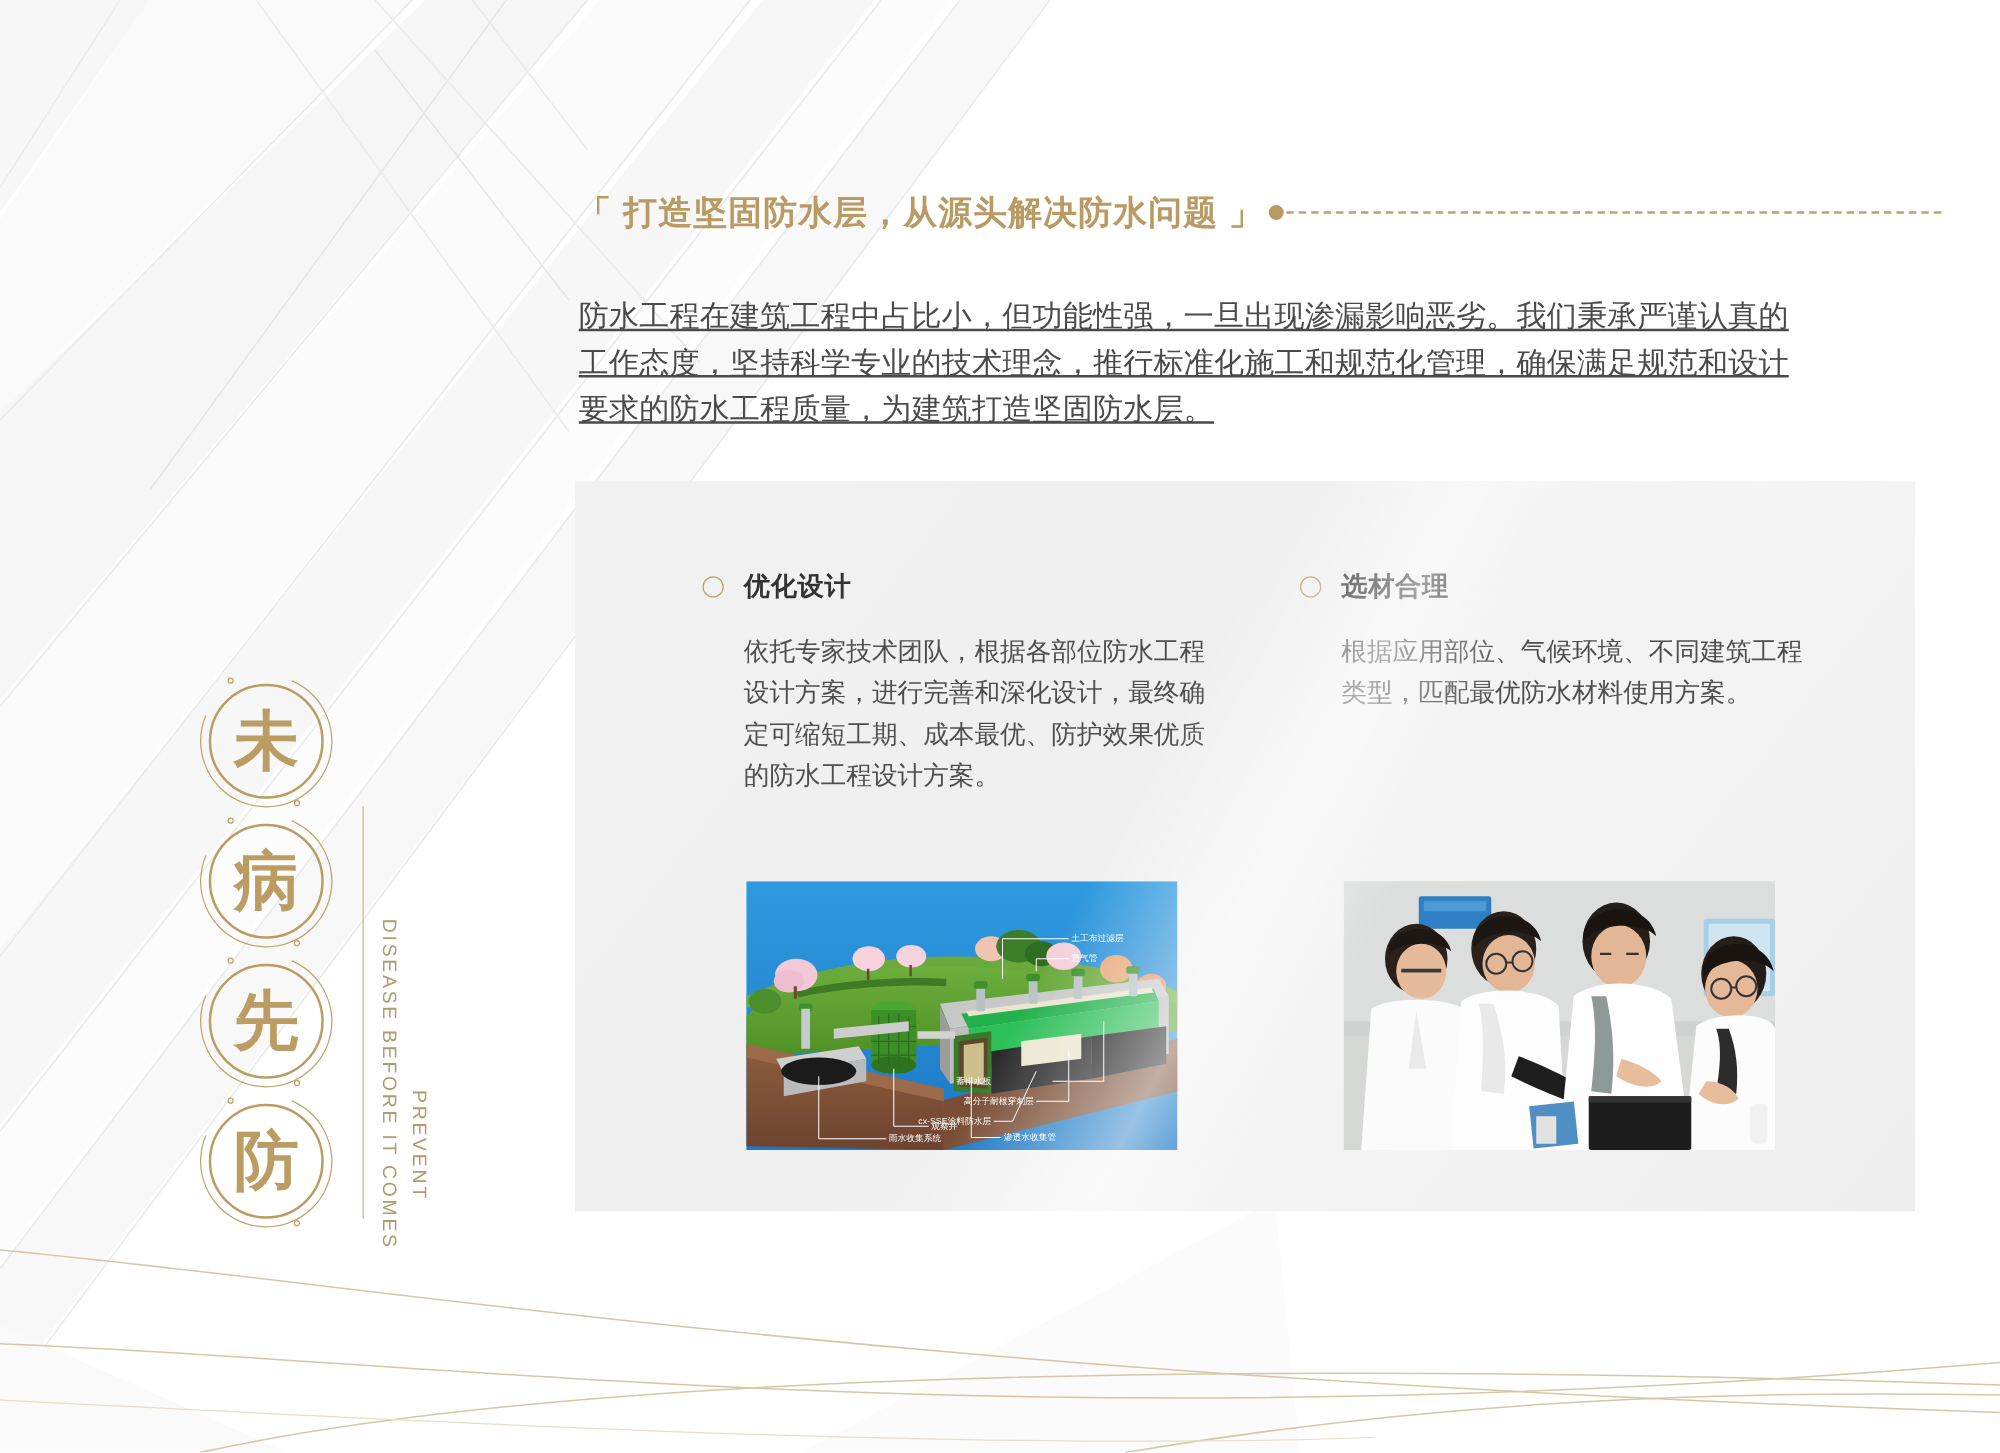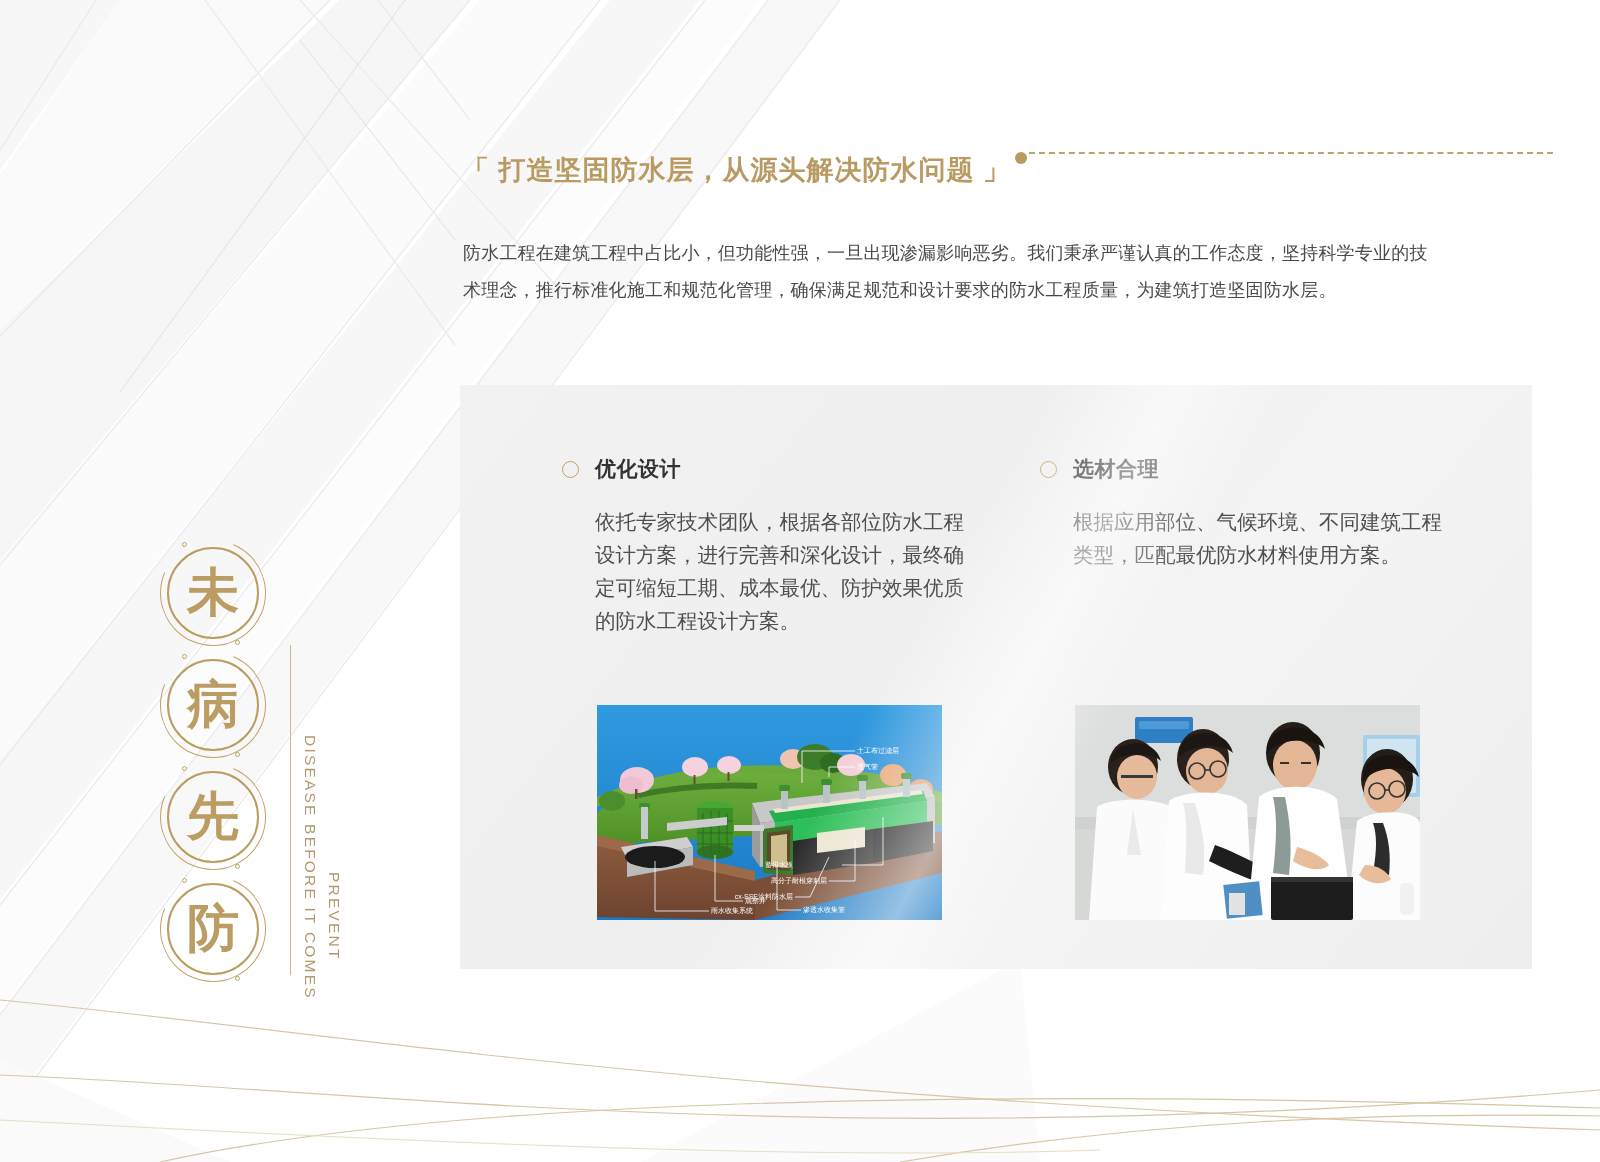--- a/index.html
+++ b/index.html
@@ -14,21 +14,21 @@
   }
 
   
   #bg-layer { position: absolute; inset: 0; z-index: 0; pointer-events: none; }
   #bg-layer svg { position: absolute; inset: 0; width: 1600px; height: 1162px; }
 
   
   #headline-row {
     position: absolute;
     left: 462px; top: 152px;
-    display: flex; 
+    display: flex; align-items: center;
     z-index: 5;
   }
   #headline {
     font-size: 27px;
     font-weight: 600;
     letter-spacing: 1px;
     color: #b89a62;
     white-space: nowrap;
     font-family: "Liberation Sans", "DejaVu Sans", sans-serif;
   }
@@ -40,24 +40,25 @@
   #headline-dash {
     height: 0; border-top: 2px dashed #c0a26c;
     width: 524px; margin-left: 2px;
   }
 
   
   #intro {
     position: absolute;
     left: 463px; top: 235px;
     width: 975px;
-    font-size: 18px;
+    font-size: 24px;
     line-height: 37px;
     color: #4a4a4a;
     letter-spacing: 0.2px;
+    text-decoration: underline;
   }
 
   
   #panel {
     position: absolute;
     left: 460px; top: 385px;
     width: 1072px; height: 584px;
     background: linear-gradient(128deg,#f2f2f2 0%,#efefef 40%,#f4f4f4 62%,#eeeeee 100%);
     z-index: 2;
   }

